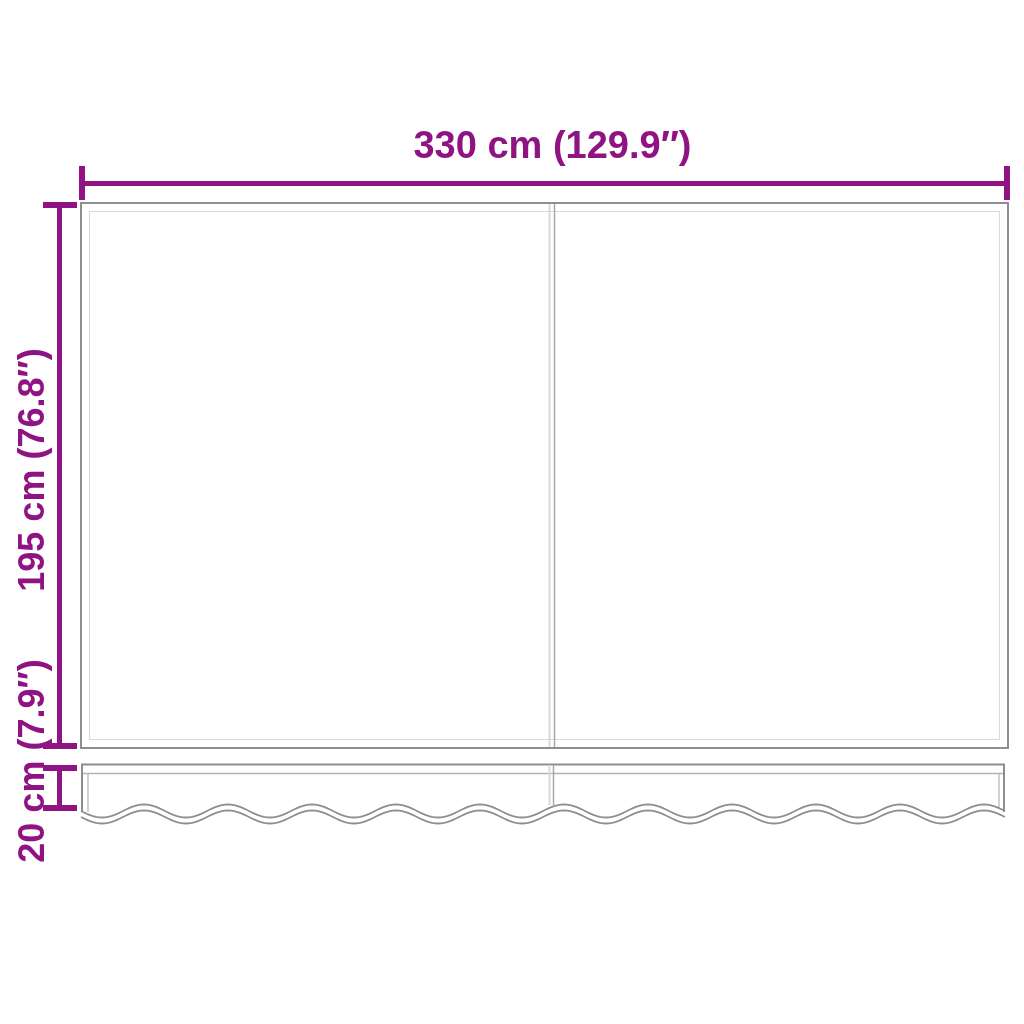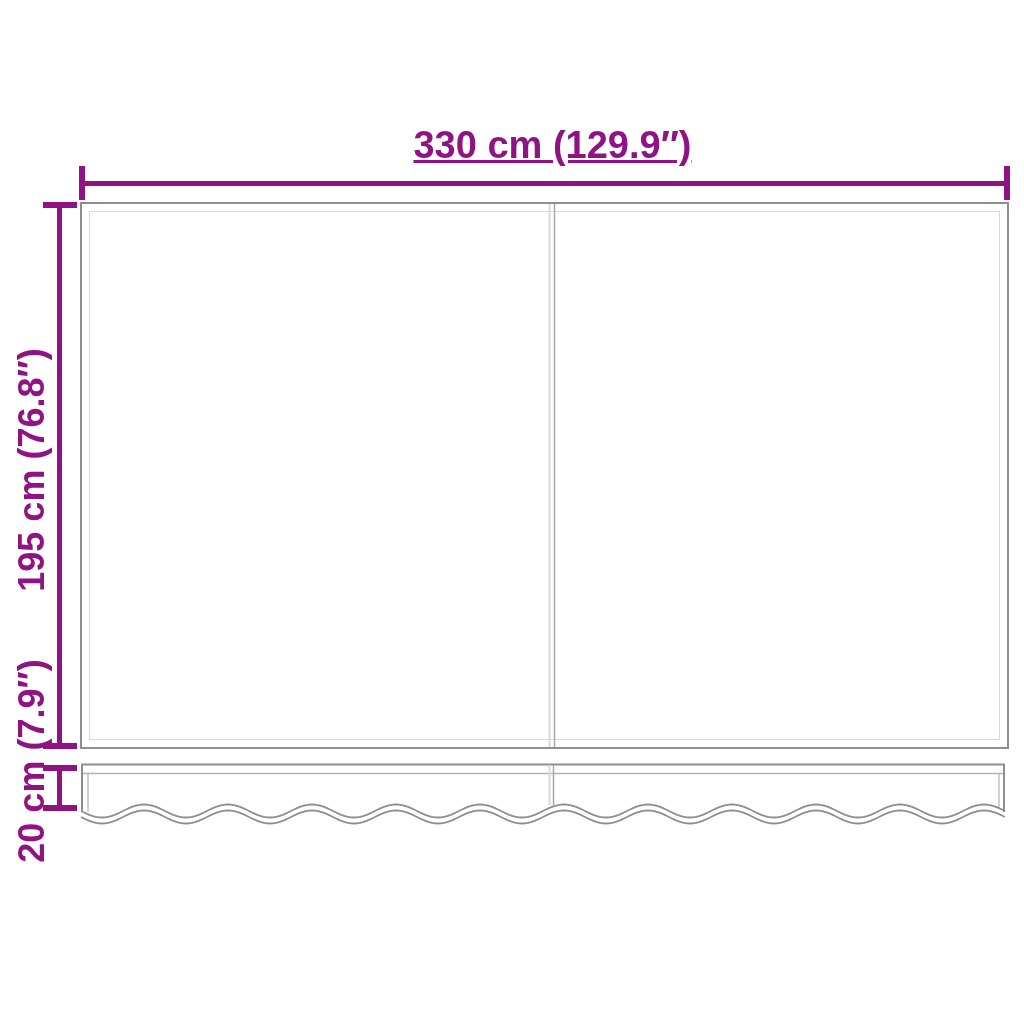--- a/index.html
+++ b/index.html
@@ -21,21 +21,20 @@
     font-weight: 700;
     white-space: nowrap;
   }
   .width-label {
     left: 90px;
     top: 124px;
     width: 925px;
     text-align: center;
     font-size: 38px;
     line-height: 42px;
-    text-decoration: underline;
   }
   .rot-label {
     font-size: 36px;
     line-height: 40px;
     transform: translate(-50%, -50%) rotate(-90deg);
   }
   .height-label {
     left: 32px;
     top: 470px;
   }

